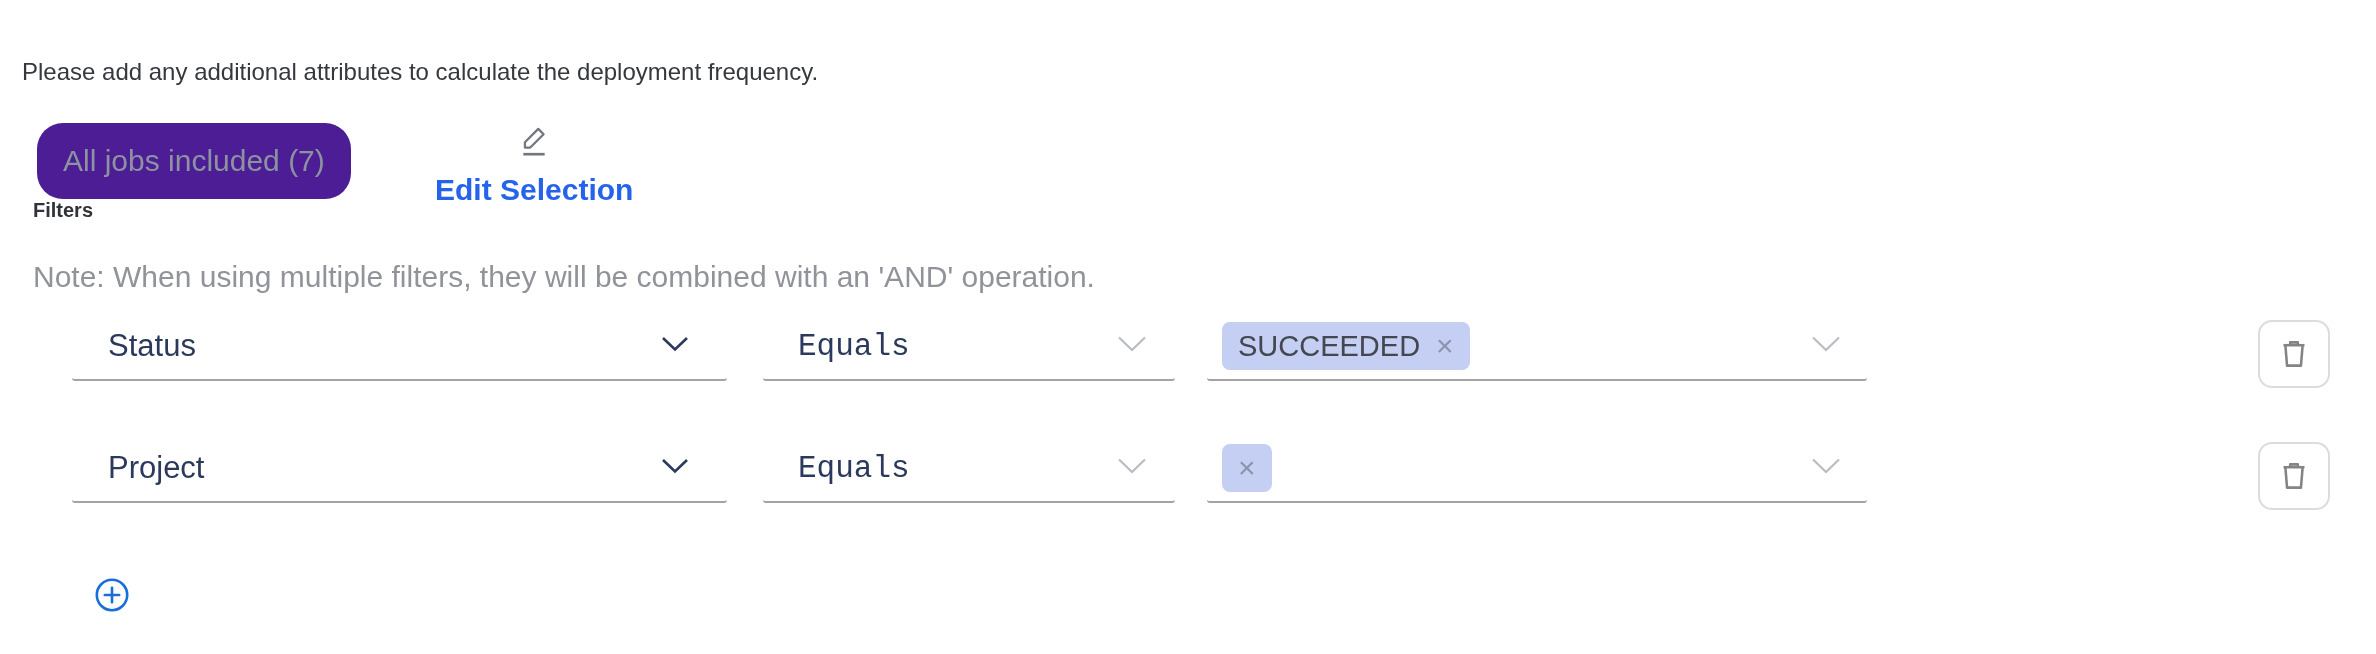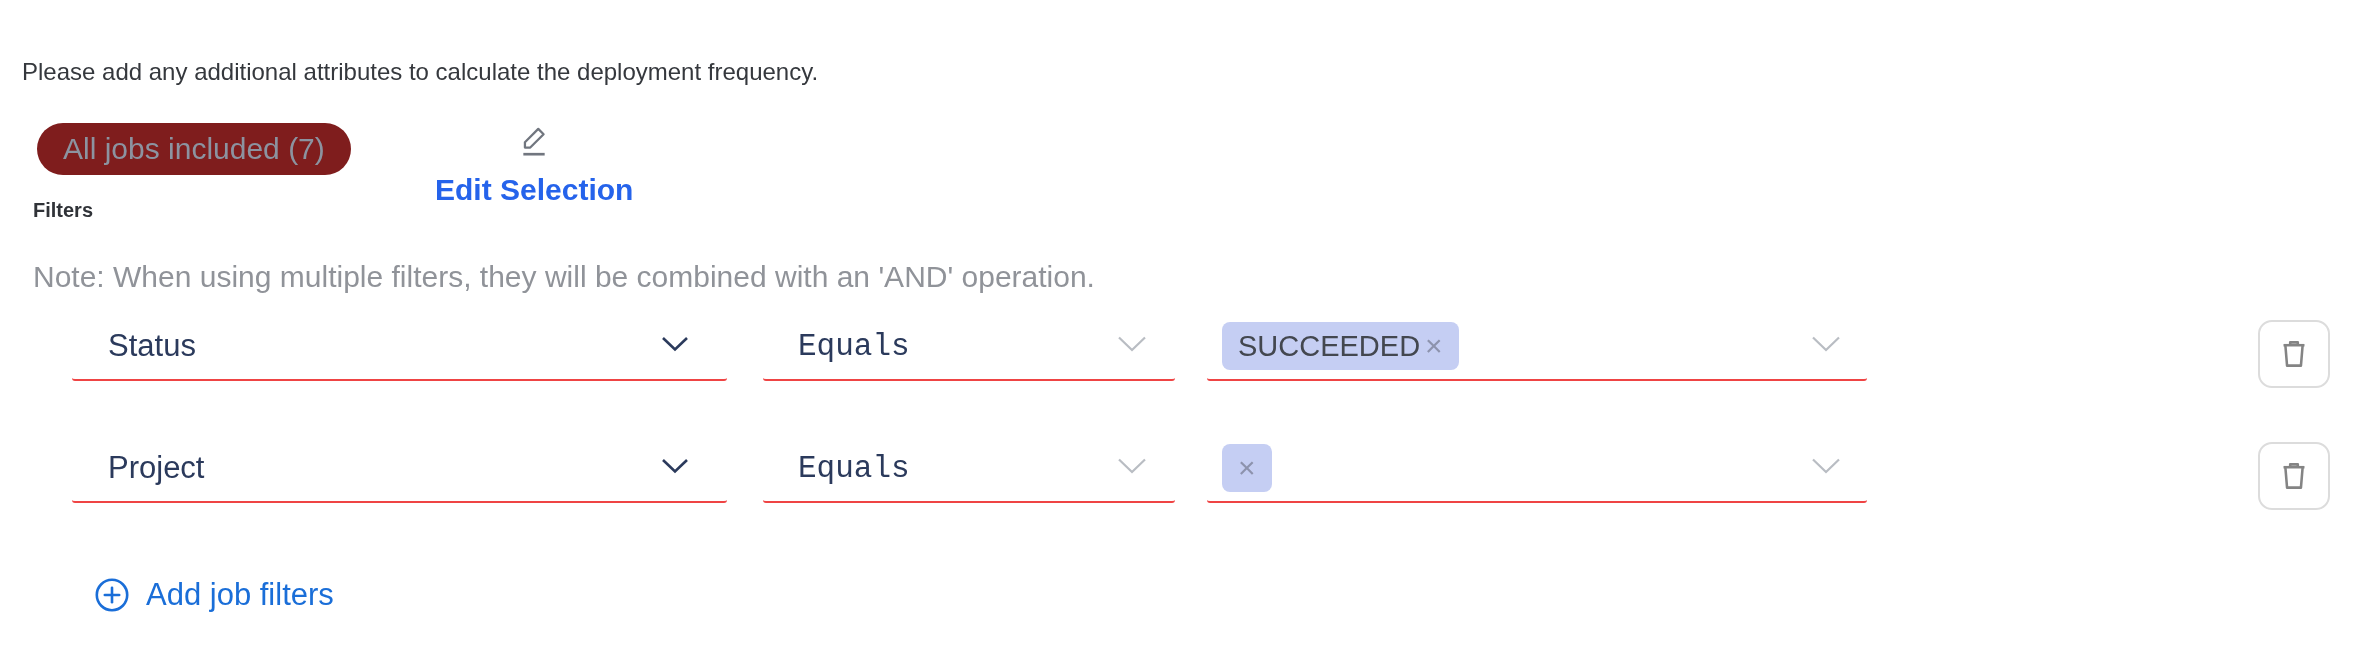--- a/index.html
+++ b/index.html
@@ -7,59 +7,59 @@
     width:2376px;height:654px;position:relative;background:#ffffff;
     font-family:"Liberation Sans","DejaVu Sans",sans-serif;
     overflow:hidden;
   }
   .intro{
     position:absolute;left:22px;top:38px;
     font-size:24px;line-height:36px;color:#35383d;margin-top:16px;
   }
   .jobs-badge{
     position:absolute;left:37px;top:123px;height:52px;
-    background:#7f1d1d;border-radius:26px;
-    display:flex;align-items:center;padding:0 26px;
+    background:#4c1d95;border-radius:26px;
+    display:flex;align-items:center;padding:12px 26px;
     font-size:30px;color:#8c93a0;
   }
   .edit-selection{
     position:absolute;left:435px;top:123px;height:52px;
     display:flex;align-items:center;gap:14px;cursor:pointer;flex-direction:column;
   }
   .edit-selection .label{
     font-size:30px;font-weight:700;color:#2563eb;
   }
   .filters-heading{
     position:absolute;left:33px;top:199px;
     font-size:20px;font-weight:700;color:#303338;
   }
   .filters-note{
     position:absolute;left:33px;top:260px;
     font-size:30px;color:#909399;
   }
   .field{
     position:absolute;height:66px;
-    border-bottom:2px solid #ef4444;border-radius:0 0 3px 3px;
+    border-bottom:2px solid #a3a3a3;border-radius:0 0 3px 3px;
     cursor:pointer;
   }
   .field .flabel{
     position:absolute;left:36px;top:50%;transform:translateY(-50%);
     font-size:31px;color:#2b3a5c;white-space:nowrap;
   }
   .field.op .flabel{left:35px;font-family:Liberation Mono, monospace;}
   .field .chev{position:absolute;top:50%;transform:translateY(-50%);}
   .row1{top:313px;}
   .row2{top:435px;}
   .col-attr{left:72px;width:655px;}
   .col-op{left:763px;width:412px;}
   .col-val{left:1207px;width:660px;}
   .tag{
     position:absolute;left:15px;top:50%;transform:translateY(-50%);
     height:48px;background:#c5cef3;border-radius:8px;
-    display:flex;align-items:center;gap:5px;padding:0 16px;
+    display:flex;align-items:center;gap:16px;padding:0 16px;
   }
   .tag .tlabel{font-size:29px;color:#43474f;white-space:nowrap;}
   .tag .tclose{font-size:30px;color:#8d93ad;line-height:1;cursor:pointer;}
   .trash-btn{
     position:absolute;left:2258px;width:72px;height:68px;
     background:#ffffff;border:2px solid #dcdcdc;border-radius:14px;
     display:flex;align-items:center;justify-content:center;cursor:pointer;
     box-sizing:border-box;
   }
   .trash1{top:320px;}
@@ -168,14 +168,13 @@
 </div>
 
 <div class="add-filters">
   <span style="display:flex;">
     <svg width="36" height="36" viewBox="0 0 36 36" fill="none" stroke="#1a6ed8" stroke-width="2.6" stroke-linecap="round">
       <circle cx="18" cy="18" r="15.2"></circle>
       <line x1="18" y1="10.8" x2="18" y2="25.2"></line>
       <line x1="10.8" y1="18" x2="25.2" y2="18"></line>
     </svg>
   </span>
-  <span class="label">Add job filters</span>
 </div>
 
 </body></html>

